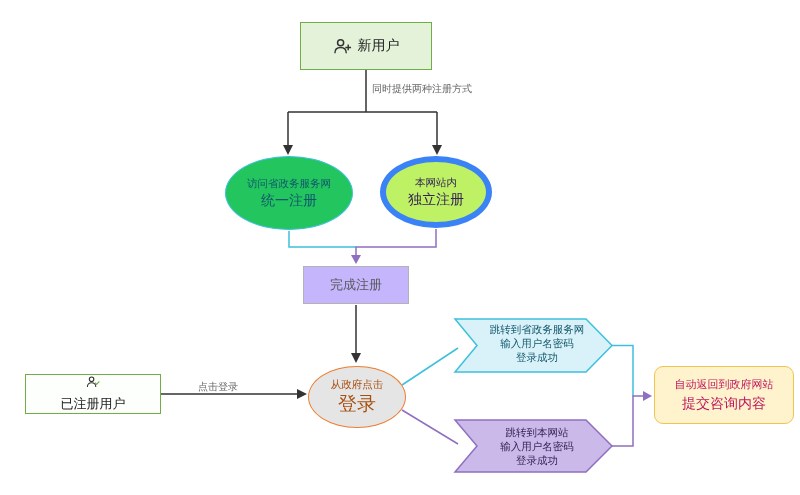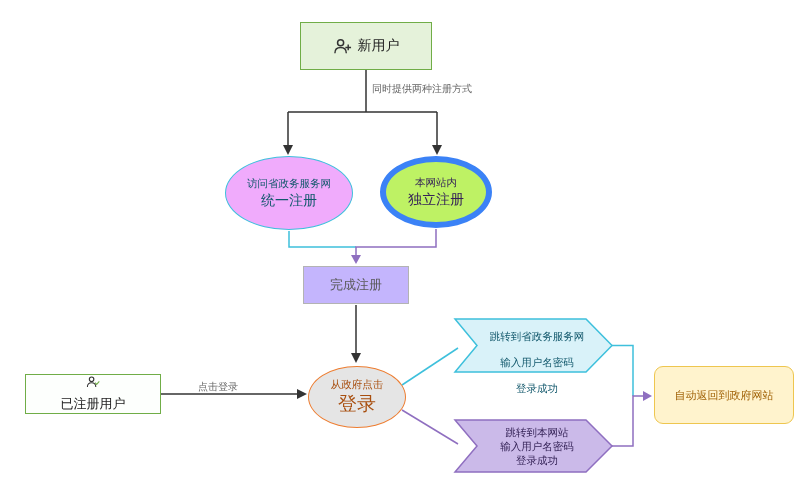--- a/index.html
+++ b/index.html
@@ -12,27 +12,27 @@
     position:absolute;display:flex;align-items:center;justify-content:center;
     box-sizing:border-box;text-align:center;
   }
   .rect-green{
     background:#e5f2da;border:1px solid #70ad47;color:#222;font-size:14px;gap:6px;
   }
   .rect-white-green{
     background:#fdfffd;border:1px solid #70ad47;color:#222;font-size:13px;gap:6px;flex-direction:column;
   }
   .ellipse{border-radius:50%;flex-direction:column;line-height:1.35;}
-  .ellipse-blue{background:#f0abfc;border:1px solid #3ec0dc;color:#12586c;}
+  .ellipse-blue{background:#22c55e;border:1px solid #3ec0dc;color:#12586c;}
   .ellipse-purple{background:#bef264;border:6px solid #3b82f6;color:#352357;}
   .ellipse-orange{background:#e5e5e5;border:1px solid #ed7d31;color:#a84e0e;}
   .rect-gray{background:#c4b5fd;border:1px solid #b3b3b3;color:#595959;font-size:13px;}
   .rect-yellow{
     background:#fff3cd;border:1px solid #eec64f;border-radius:9px;
-    flex-direction:column;color:#a16207;line-height:1.5;text-align:center;
+    flex-direction:column;color:#be185d;line-height:1.5;text-align:center;
   }
   .small-t{font-size:10.5px;}
   .big-t{font-size:14px;}
   .login-big{font-size:19px;}
   .note{
     position:absolute;font-size:10px;color:#666;white-space:nowrap;
   }
   .chev-text{
     position:absolute;display:flex;flex-direction:column;align-items:center;
     justify-content:center;font-size:10.5px;line-height:14px;text-align:center;
@@ -105,29 +105,30 @@
     <svg width="18" height="18" viewBox="0 0 20 20">
       <circle cx="8" cy="6" r="3.2" fill="none" stroke="#333" stroke-width="1.6"></circle>
       <path d="M2,17 c0-4 2.7-6 6-6 s6,2 6,6" fill="none" stroke="#333" stroke-width="1.6"></path>
       <path d="M13,11 l2.2,2.4 L19,9" fill="none" stroke="#70ad47" stroke-width="1.7"></path>
     </svg>
     <span>已注册用户</span>
   </div>
 
   <div class="note" style="left:198px;top:380px;">点击登录</div>
 
-  <div class="chev-text chev-text-blue" style="left:472px;top:340px;width:130px;height:44px;gap:12px;">
+  <div class="chev-text chev-text-blue" style="left:472px;top:321px;width:130px;height:44px;">
     <span>跳转到省政务服务网</span>
     <span>输入用户名密码</span>
     <span>登录成功</span>
   </div>
 
   <div class="chev-text chev-text-purple" style="left:472px;top:424px;width:130px;height:44px;">
     <span>跳转到本网站</span>
     <span>输入用户名密码</span>
     <span>登录成功</span>
   </div>
 
   <div class="node rect-yellow" style="left:654px;top:366px;width:140px;height:58px;">
     <span class="small-t" style="font-size:11px;">自动返回到政府网站</span>
+    <span class="big-t">提交咨询内容</span>
   </div>
 
 </div>
 
 </body></html>

